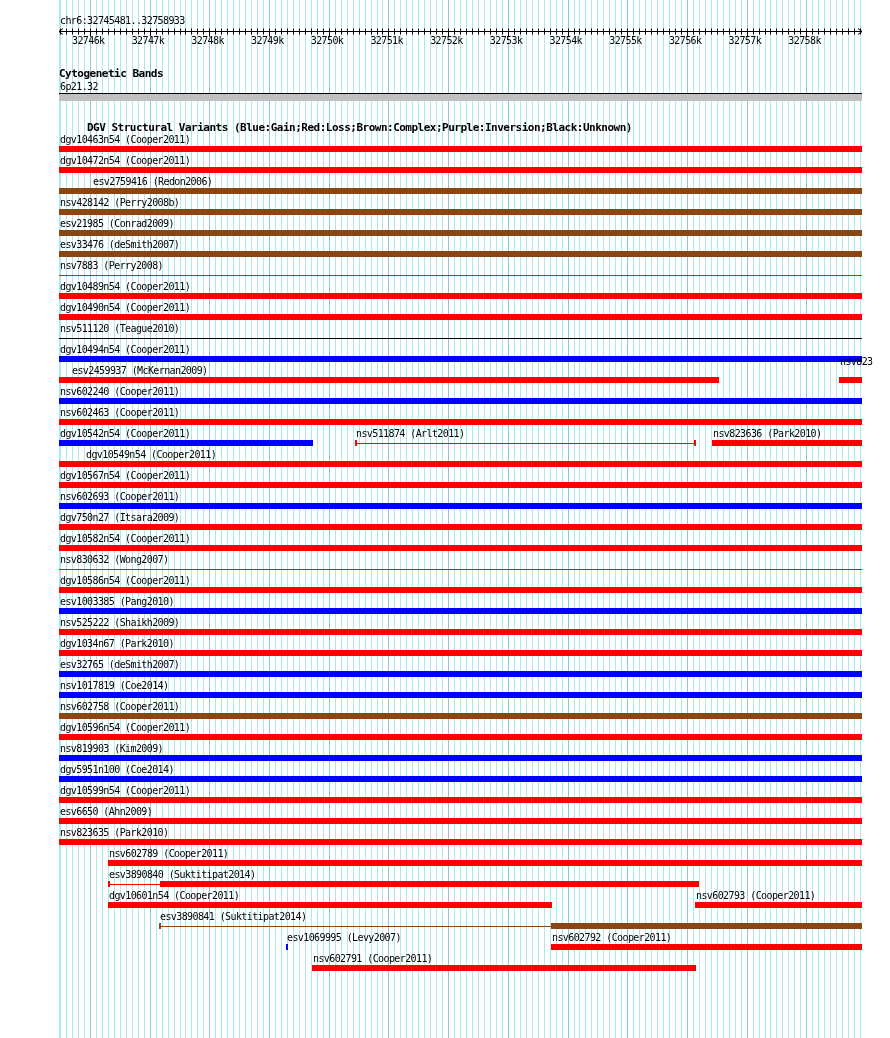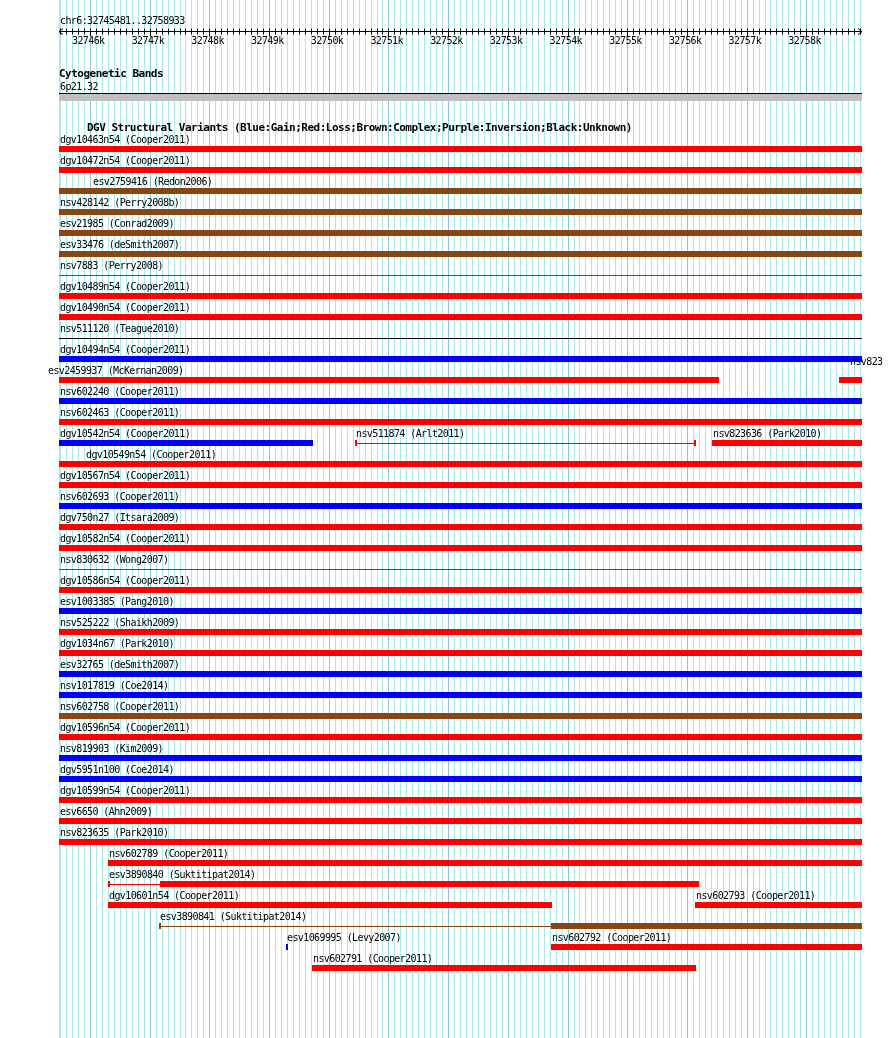--- a/index.html
+++ b/index.html
@@ -332,23 +332,23 @@
     <div class="lbl" style="left: 60px; top: 260px;">nsv7883 (Perry2008)</div>
     <div class="bar" style="left: 59px; width: 803px; top: 274.5px; height: 1px; background: rgb(139, 69, 19);"></div>
     <div class="lbl" style="left: 60px; top: 281px;">dgv10489n54 (Cooper2011)</div>
     <div class="bar" style="left: 59px; width: 803px; top: 293px; height: 6px; background: rgb(255, 0, 0);"></div>
     <div class="lbl" style="left: 60px; top: 302px;">dgv10490n54 (Cooper2011)</div>
     <div class="bar" style="left: 59px; width: 803px; top: 314px; height: 6px; background: rgb(255, 0, 0);"></div>
     <div class="lbl" style="left: 60px; top: 323px;">nsv511120 (Teague2010)</div>
     <div class="bar" style="left: 59px; width: 803px; top: 337.5px; height: 1px; background: rgb(0, 0, 0);"></div>
     <div class="lbl" style="left: 60px; top: 344px;">dgv10494n54 (Cooper2011)</div>
     <div class="bar" style="left: 59px; width: 803px; top: 356px; height: 6px; background: rgb(0, 0, 255);"></div>
-    <div class="lbl" style="left: 48px; top: 365px;">esv2459937 (McKernan2009)</div>
+    <div class="lbl" style="left: 72px; top: 365px;">esv2459937 (McKernan2009)</div>
     <div class="bar" style="left: 59px; width: 660px; top: 377px; height: 6px; background: rgb(255, 0, 0);"></div>
-    <div class="lbl" style="left: 840px; top: 356px; margin-left: 10px;">nsv823</div>
+    <div class="lbl" style="left: 840px; top: 356px;">nsv823</div>
     <div class="bar" style="left: 839px; width: 23px; top: 377px; height: 6px; background: rgb(255, 0, 0);"></div>
     <div class="lbl" style="left: 60px; top: 386px;">nsv602240 (Cooper2011)</div>
     <div class="bar" style="left: 59px; width: 803px; top: 398px; height: 6px; background: rgb(0, 0, 255);"></div>
     <div class="lbl" style="left: 60px; top: 407px;">nsv602463 (Cooper2011)</div>
     <div class="bar" style="left: 59px; width: 803px; top: 419px; height: 6px; background: rgb(255, 0, 0);"></div>
     <div class="lbl" style="left: 60px; top: 428px;">dgv10542n54 (Cooper2011)</div>
     <div class="bar" style="left: 59px; width: 254px; top: 440px; height: 6px; background: rgb(0, 0, 255);"></div>
     <div class="lbl" style="left: 356px; top: 428px;">nsv511874 (Arlt2011)</div>
     <div class="bar" style="left: 355px; width: 341px; top: 442.5px; height: 1px; background: rgb(255, 0, 0);"></div>
     <div class="bar" style="left: 355px; width: 2px; top: 440px; height: 6px; background: rgb(255, 0, 0);"></div>

